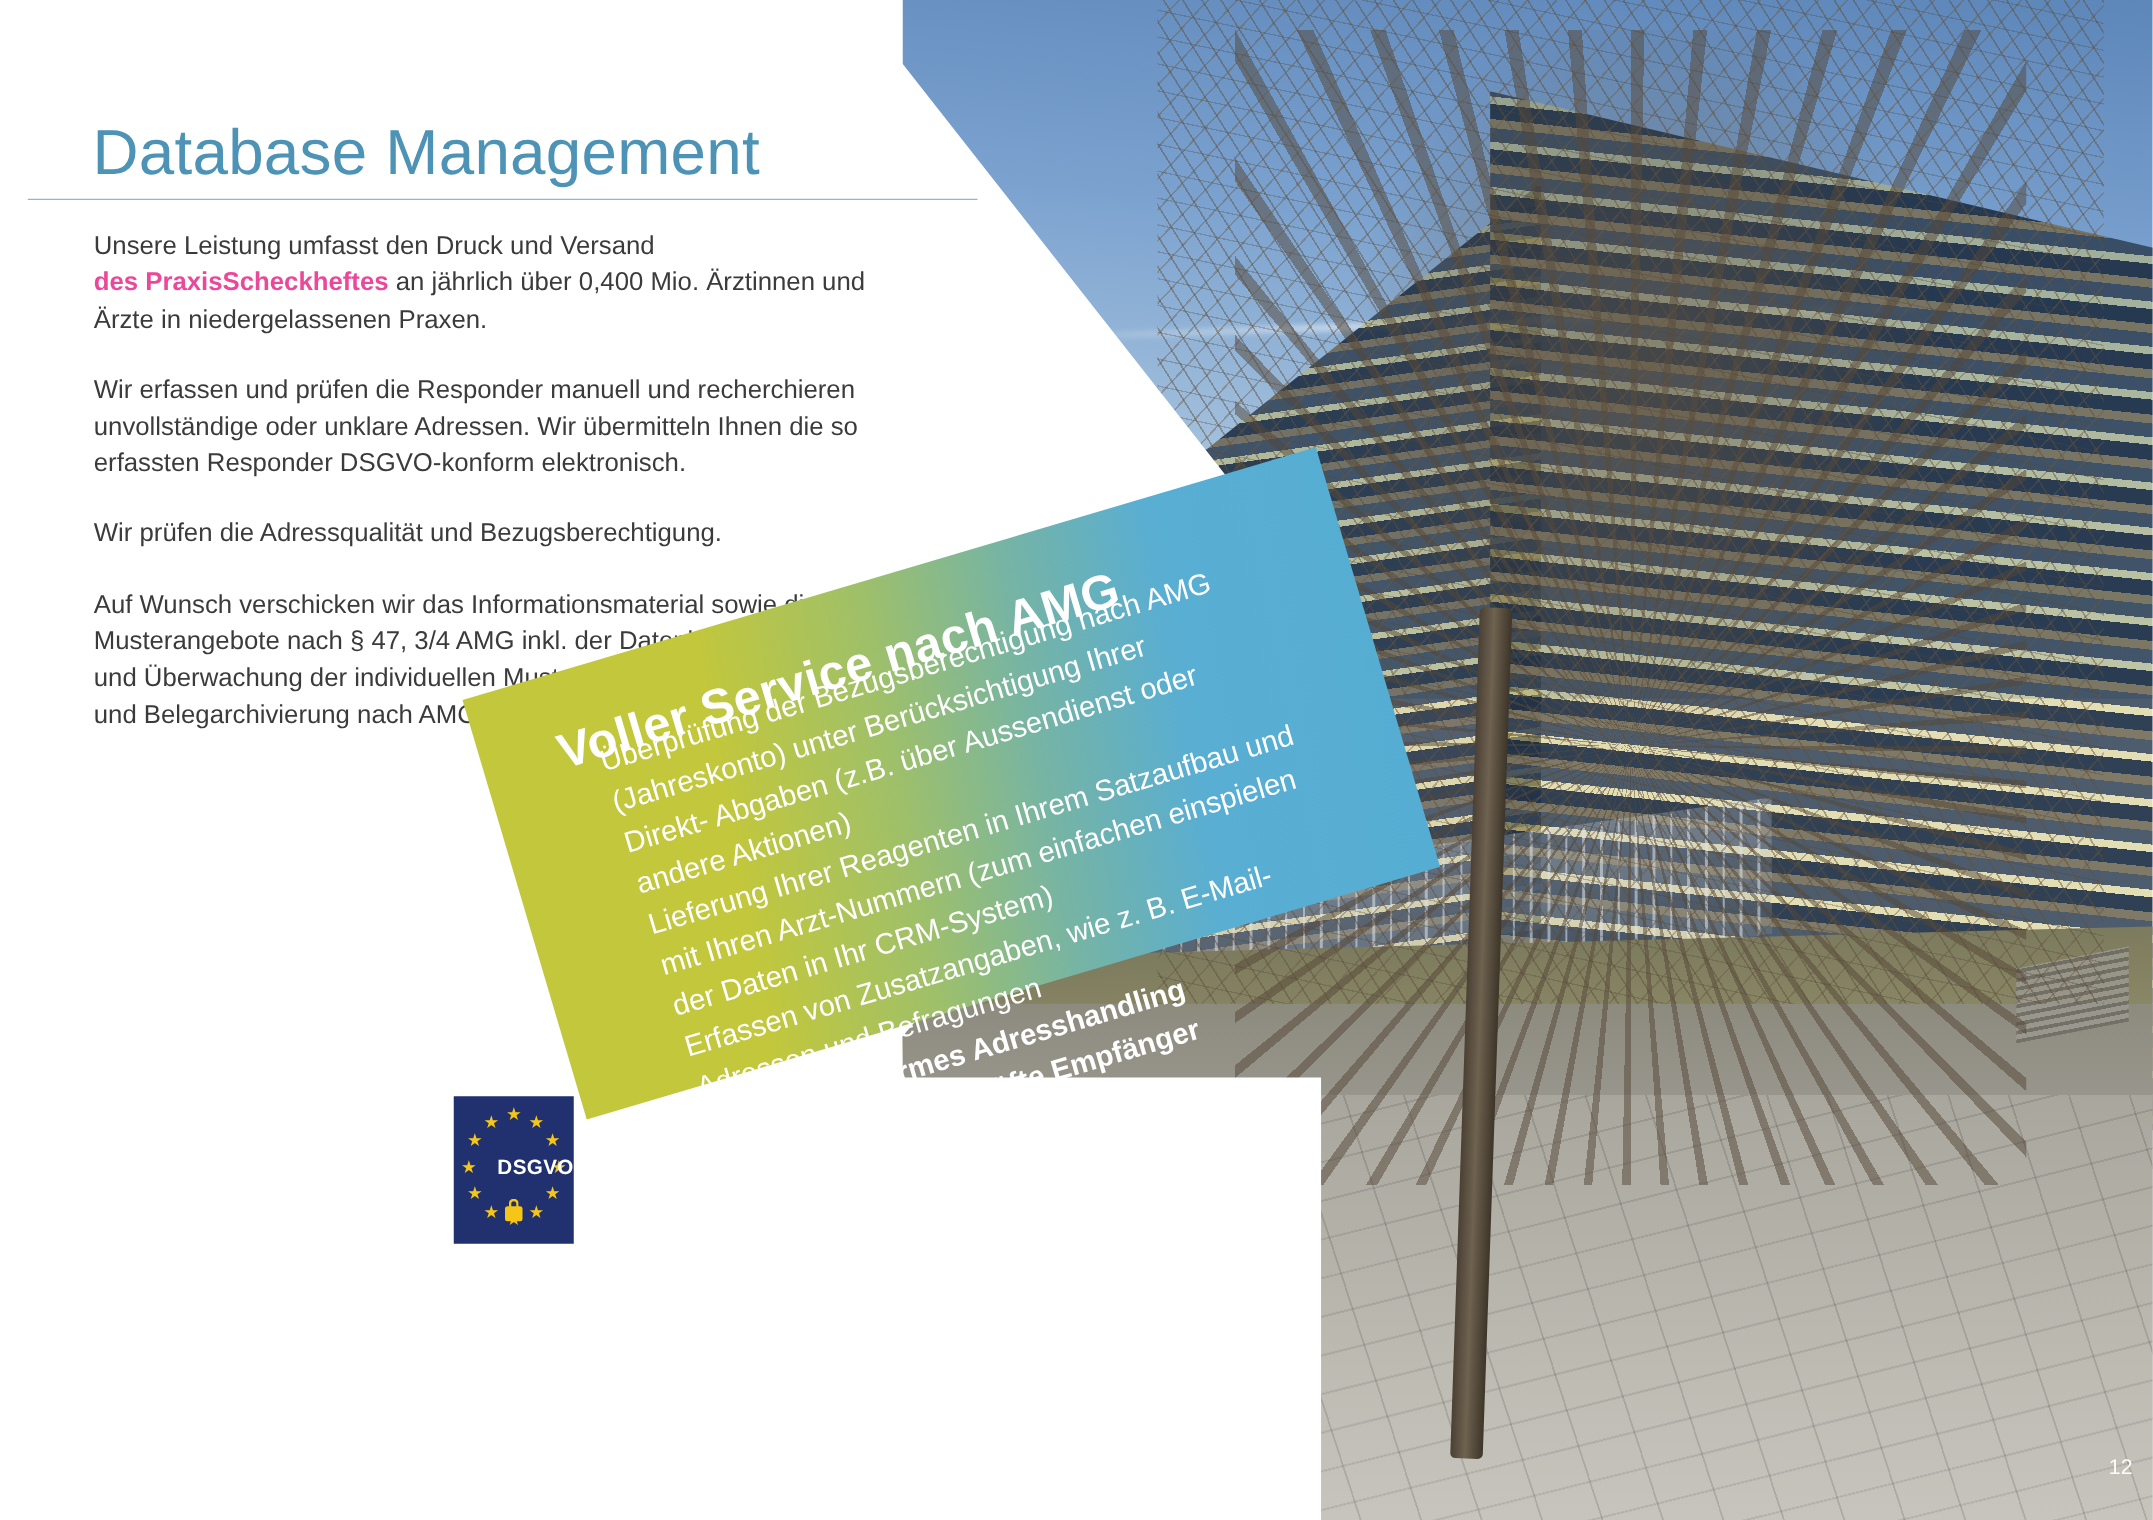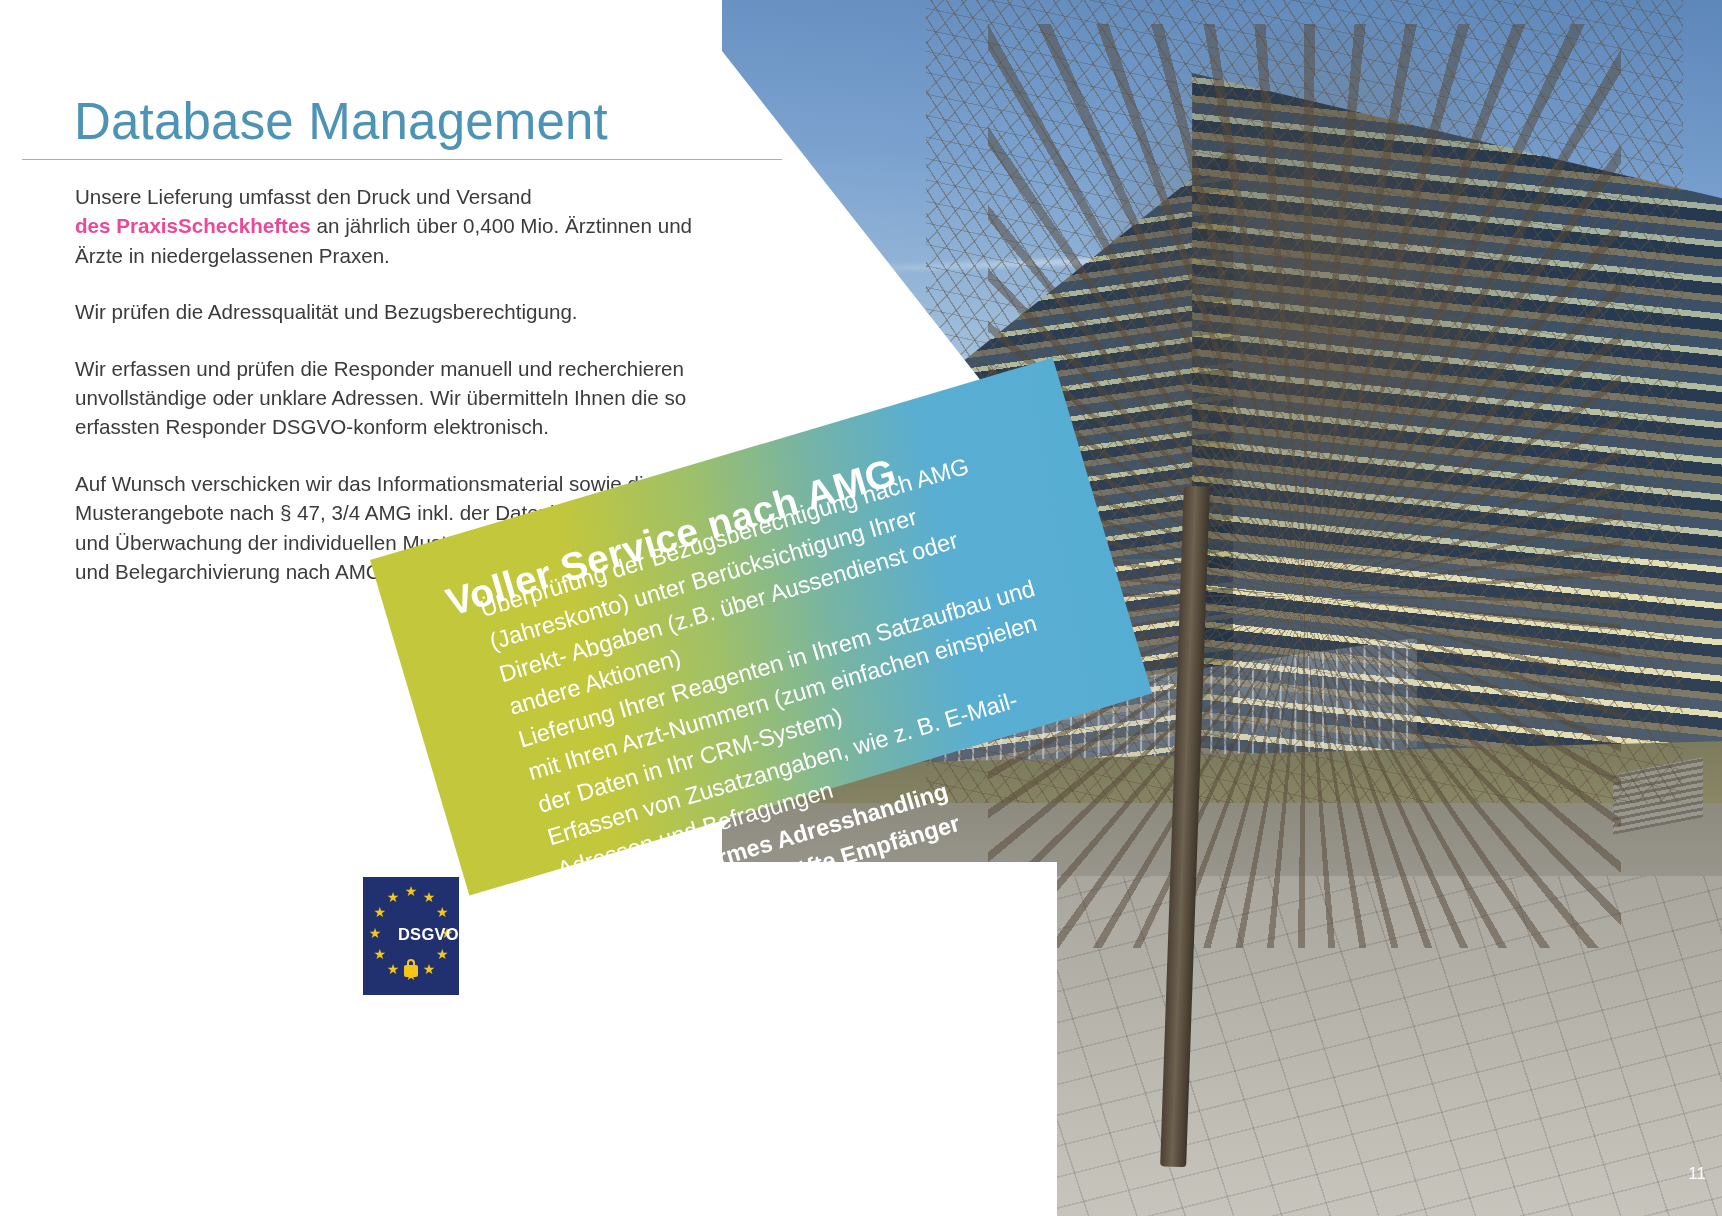--- a/index.html
+++ b/index.html
@@ -221,26 +221,26 @@
   </div>
 
   <div class="panel"></div>
 
   <div class="content">
     <div class="title">Database Management</div>
     <div class="rule"></div>
 
     <div class="body">
       <p>
-        <span>Unsere Lieferung umfasst den Druck und Versand</span>
+        <span>Unsere Leistung umfasst den Druck und Versand</span>
         <br>
         <b>des PraxisScheckheftes</b><span> an jährlich über 0,400 Mio. Ärztinnen und Ärzte in niedergelassenen Praxen.</span>
       </p>
+      <p>Wir erfassen und prüfen die Responder manuell und recherchieren unvollständige oder unklare Adressen. Wir übermitteln Ihnen die so erfassten Responder DSGVO-konform elektronisch.</p>
       <p>Wir prüfen die Adressqualität und Bezugsberechtigung.</p>
-      <p>Wir erfassen und prüfen die Responder manuell und recherchieren unvollständige oder unklare Adressen. Wir übermitteln Ihnen die so erfassten Responder DSGVO-konform elektronisch.</p>
       <p>Auf Wunsch verschicken wir das Informationsmaterial sowie die Musterangebote nach § 47, 3/4 AMG inkl. der Datenbankintegration und Überwachung der individuellen Musterkonten jedes Anforderers und Belegarchivierung nach AMG.</p>
     </div>
   </div>
 
   <div class="card-wrap">
     <div class="card">
       <div class="card-inner">
         <div class="card-head">Voller Service nach AMG</div>
         <div class="card-list">
             <span class="li">Überprüfung der Bezugsberechtigung nach AMG</span>
@@ -272,15 +272,15 @@
         <span class="star" style="left: 23px; top: 85.3731px;">★</span>
         <span class="star" style="left: 9.82309px; top: 70px;">★</span>
         <span class="star" style="left: 5px; top: 49px;">★</span>
         <span class="star" style="left: 9.82309px; top: 28px;">★</span>
         <span class="star" style="left: 23px; top: 12.6269px;">★</span>
       </div>
     <div class="label">DSGVO</div>
     <div class="lock"></div>
   </div>
 
-  <div class="pageno">11</div>
+  <div class="pageno">12</div>
 
 </div>
 
 </body></html>

